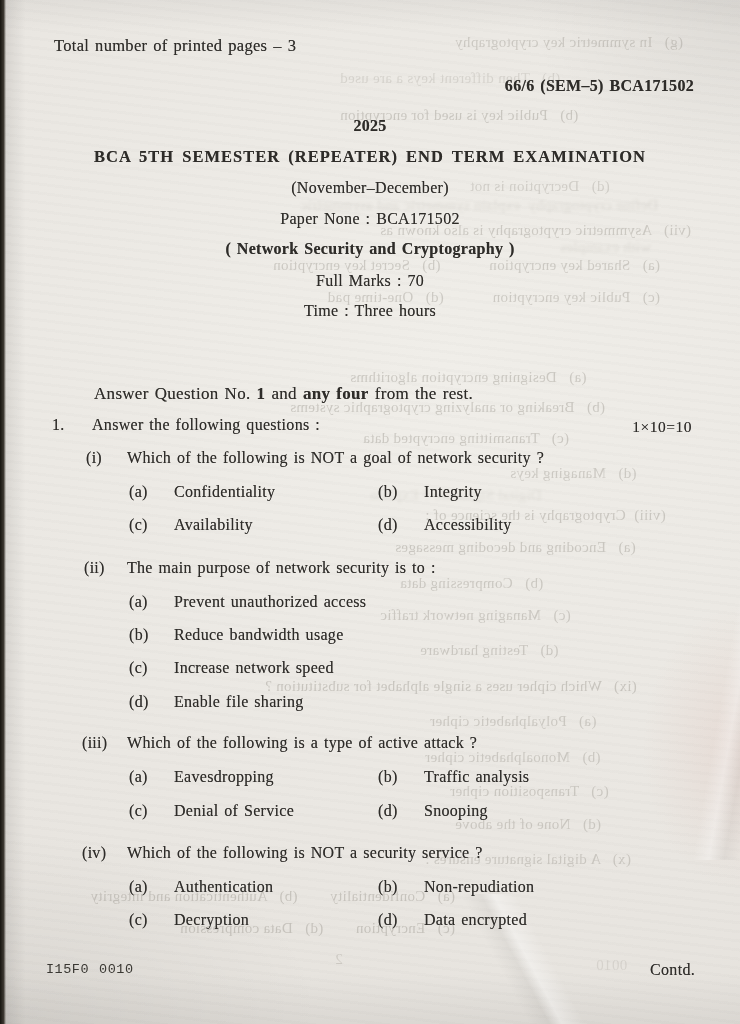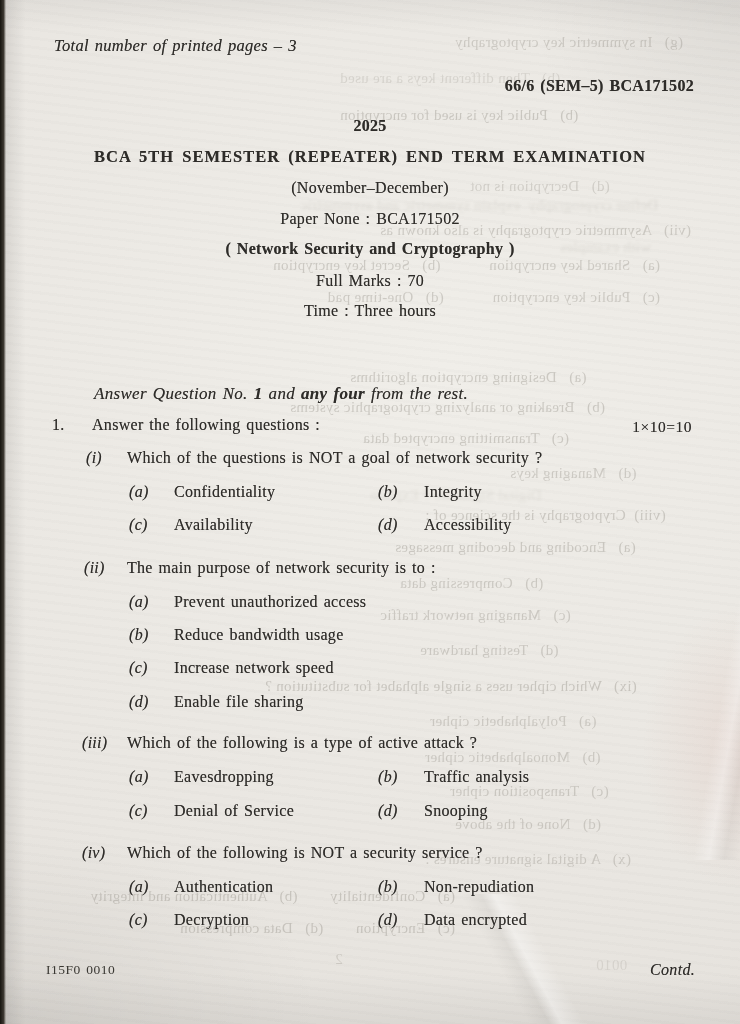--- a/index.html
+++ b/index.html
@@ -18,27 +18,27 @@
   }
   .edge-left{position:absolute;left:0;top:0;bottom:0;width:6px;
     background:linear-gradient(to right,#16140f 0%,#3c3831 60%,rgba(60,56,49,0) 100%);}
   .crease{position:absolute;left:300px;bottom:0;width:440px;height:130px;pointer-events:none;
     background:linear-gradient(62deg,transparent 45%,rgba(0,0,0,.045) 49%,rgba(255,255,255,.35) 51.5%,transparent 56%);}
   .crease2{position:absolute;right:0;top:600px;width:60px;height:260px;pointer-events:none;
     background:linear-gradient(100deg,transparent 55%,rgba(255,255,255,.3) 70%,rgba(0,0,0,.04) 85%,transparent 100%);}
   .t{position:absolute;font-size:16px;line-height:20px;white-space:pre;
      letter-spacing:.3px;word-spacing:1.5px;text-shadow:0 0 .4px rgba(46,44,41,.55);}
   .b{font-weight:bold}
-  .i{font-style:italic}
+  .i{}
   .c{left:0;right:0;text-align:center}
   .title{font-size:16.5px;letter-spacing:1px;word-spacing:3px}
   .mnote{word-spacing:3px;font-size:16.5px}
   .inst{font-size:17px}
   .marks{font-size:15.5px;letter-spacing:.5px}
-  .mono{font-family:Liberation Serif, serif;font-size:13.5px;
+  .mono{font-family:Liberation Mono, monospace;font-size:13.5px;
         letter-spacing:.5px;color:#3a3833;text-shadow:none}
   .bleed{position:absolute;transform:scaleX(-1);font-size:15px;line-height:18px;
          color:#6f6a60;filter:blur(.45px);white-space:pre;letter-spacing:.3px;
          font-family:"Liberation Serif","DejaVu Serif",serif;pointer-events:none;}
 </style>
 </head>
 <body>
 
 <div class="paper">
   <div class="edge-left"></div>
@@ -86,21 +86,21 @@
   <span class="t c" style="top:271px">Full Marks : 70</span>
   <span class="t c" style="top:301px">Time : Three hours</span>
 
   <span class="t i inst" style="left:94px;top:384px"><span>Answer Question No. </span><b>1</b><span> and </span><b>any four</b><span> from the rest.</span></span>
 
   <span class="t" style="left:52px;top:415px">1.</span>
   <span class="t" style="left:92px;top:415px">Answer the following questions :</span>
   <span class="t marks" style="right:48px;top:417px">1×10=10</span>
 
   <span class="t i" style="left:86px;top:448px">(i)</span>
-  <span class="t" style="left:127px;top:448px">Which of the questions is NOT a goal of network security ?</span>
+  <span class="t" style="left:127px;top:448px">Which of the following is NOT a goal of network security ?</span>
   <span class="t i" style="left:129px;top:482px">(a)</span>
   <span class="t" style="left:174px;top:482px">Confidentiality</span>
   <span class="t i" style="left:378px;top:482px">(b)</span>
   <span class="t" style="left:424px;top:482px">Integrity</span>
   <span class="t i" style="left:129px;top:515px">(c)</span>
   <span class="t" style="left:174px;top:515px">Availability</span>
   <span class="t i" style="left:378px;top:515px">(d)</span>
   <span class="t" style="left:424px;top:515px">Accessibility</span>
 
   <span class="t i" style="left:84px;top:558px">(ii)</span>

